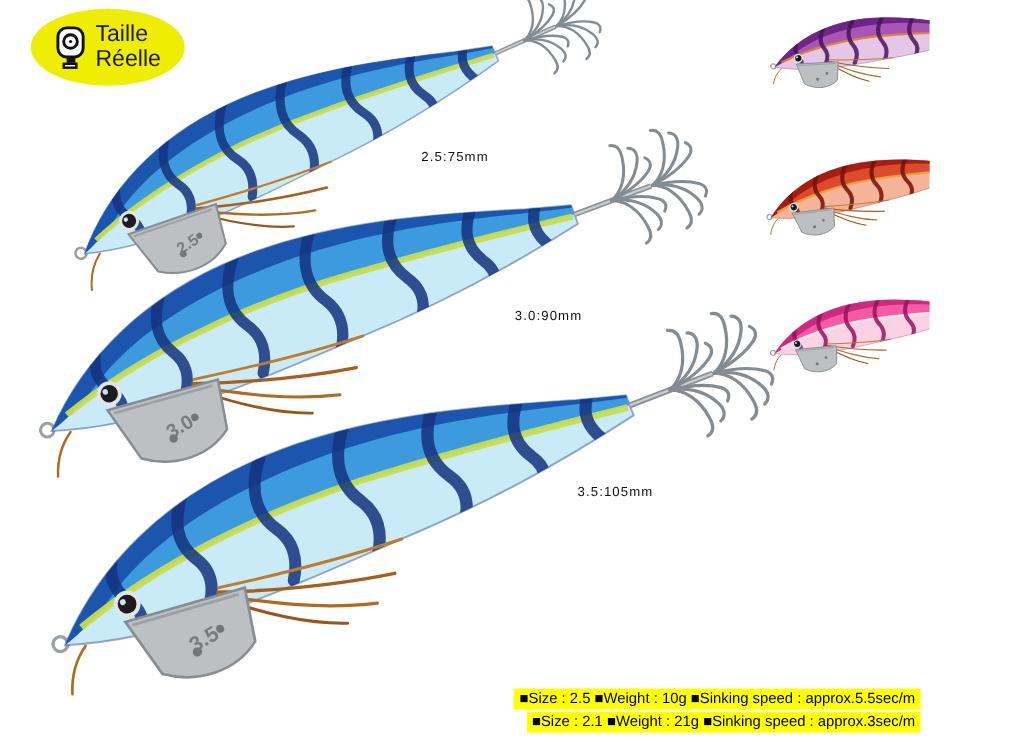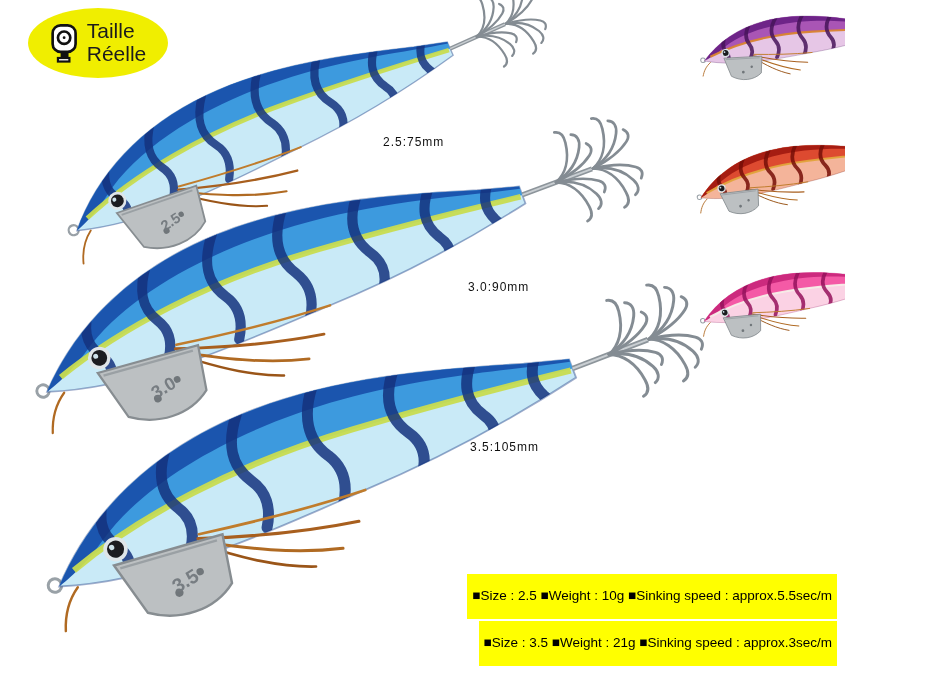--- a/index.html
+++ b/index.html
@@ -27,29 +27,29 @@
     font-family:"Liberation Sans",sans-serif;font-weight:bold;font-size:16px;
     fill:#747a7f;opacity:.95;
   }
   
   .size-label{
     position:absolute;color:#101010;font-size:12px;letter-spacing:1px;
     font-weight:400;white-space:nowrap;
   }
   .size-label.l1{left:383px;top:135px;}
   .size-label.l2{left:468px;top:280px;}
-  .size-label.l3{left:470px;top:440px;}
+  .size-label.l3{left:525px;top:440px;}
   
   .specs{
     position:absolute;right:8px;bottom:10px;
     display:flex;flex-direction:column;align-items:flex-end;gap:2px;
   }
   .spec-line{
     background:#ffff00;color:#000;font-size:13.5px;line-height:1.25;
-    padding:14px 5px;white-space:nowrap;
+    padding:1px 5px;white-space:nowrap;
   }
 </style>
 </head>
 <body>
 
 <div class="stage">
 
   <svg width="0" height="0" style="position:absolute" aria-hidden="true">
     <defs>
       <clipPath id="body-clip">
@@ -142,16 +142,16 @@
   <svg class="lure lure-v3" viewBox="0 0 580 170" style="--c-back:#cc2a7e;--c-mid:#f45aa6;--c-belly:#fbd2e4;--c-stripe:#94125c;--c-line:#f6efe8;">
     <use href="#lure-shape"></use>
   </svg>
 
   <div class="size-label l1">2.5:75mm</div>
   <div class="size-label l2">3.0:90mm</div>
   <div class="size-label l3">3.5:105mm</div>
 
   <div class="specs">
     <div class="spec-line">■Size : 2.5 ■Weight : 10g ■Sinking speed : approx.5.5sec/m</div>
-    <div class="spec-line">■Size : 3.5 ■Weight : 21g ■Sinking speed : approx.3sec/m</div>
+    <div class="spec-line">■Size : 2.1 ■Weight : 21g ■Sinking speed : approx.3sec/m</div>
   </div>
 
 </div>
 
 </body></html>

